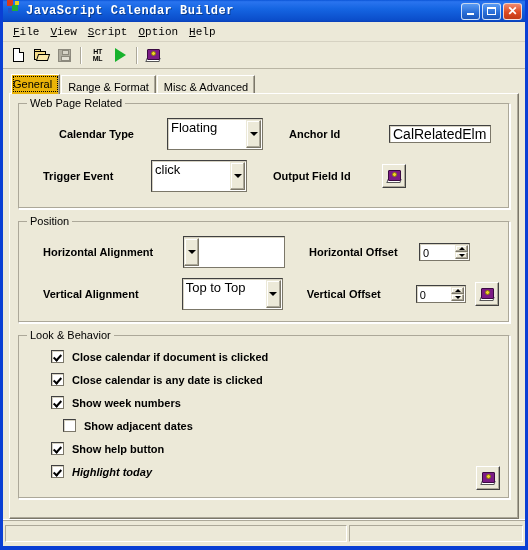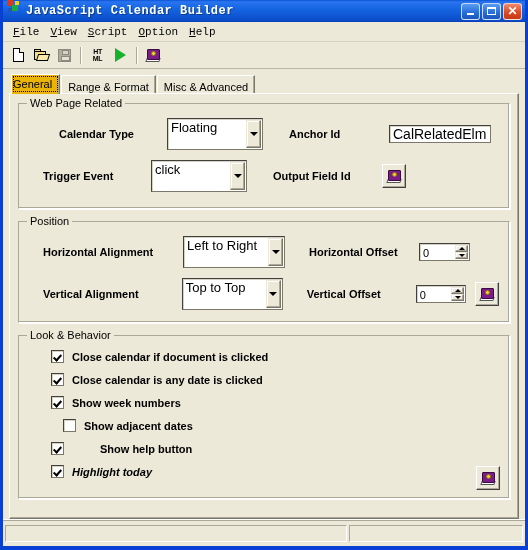--- a/index.html
+++ b/index.html
@@ -353,21 +353,20 @@
           </div>
         </div>
       </div>
 
       <div class="group" style="padding-bottom:12px;">
         <span class="legend">Position</span>
 
         <div class="row">
           <span class="lbl" style="width:140px;margin-left:14px;">Horizontal Alignment</span>
           <div class="combo" style="width:102px;">
-            <span class="cv">Left to Right</span>
             <span class="carrow">
                 <i class="dn"></i>
               </span>
           </div>
           <span class="lbl" style="width:110px;margin-left:24px;">Horizontal Offset</span>
           <div class="spin" style="width:51px;">
             <span class="sv">0</span>
             <span class="sbtns">
               <span class="sb">
                   <i class="up"></i>
@@ -421,21 +420,21 @@
           <span class="cblabel">Close calendar is any date is clicked</span>
         </div>
         <div class="cbrow" style="margin-left:22px;">
           <span class="cbox checked"></span>
           <span class="cblabel">Show week numbers</span>
         </div>
         <div class="cbrow" style="margin-left:34px;">
           <span class="cbox"></span>
           <span class="cblabel">Show adjacent dates</span>
         </div>
-        <div class="cbrow" style="margin-left:22px;gap:28px;">
+        <div class="cbrow" style="margin-left:22px;">
           <span class="cbox checked"></span>
           <span class="cblabel">Show help button</span>
         </div>
         <div class="cbrow" style="margin-left:22px;font-style:italic;">
           <span class="cbox checked"></span>
           <span class="cblabel">Highlight today</span>
         </div>
 
         <div class="helpbtn" style="position:absolute;right:9px;bottom:8px;">
           <span class="ic-book">

